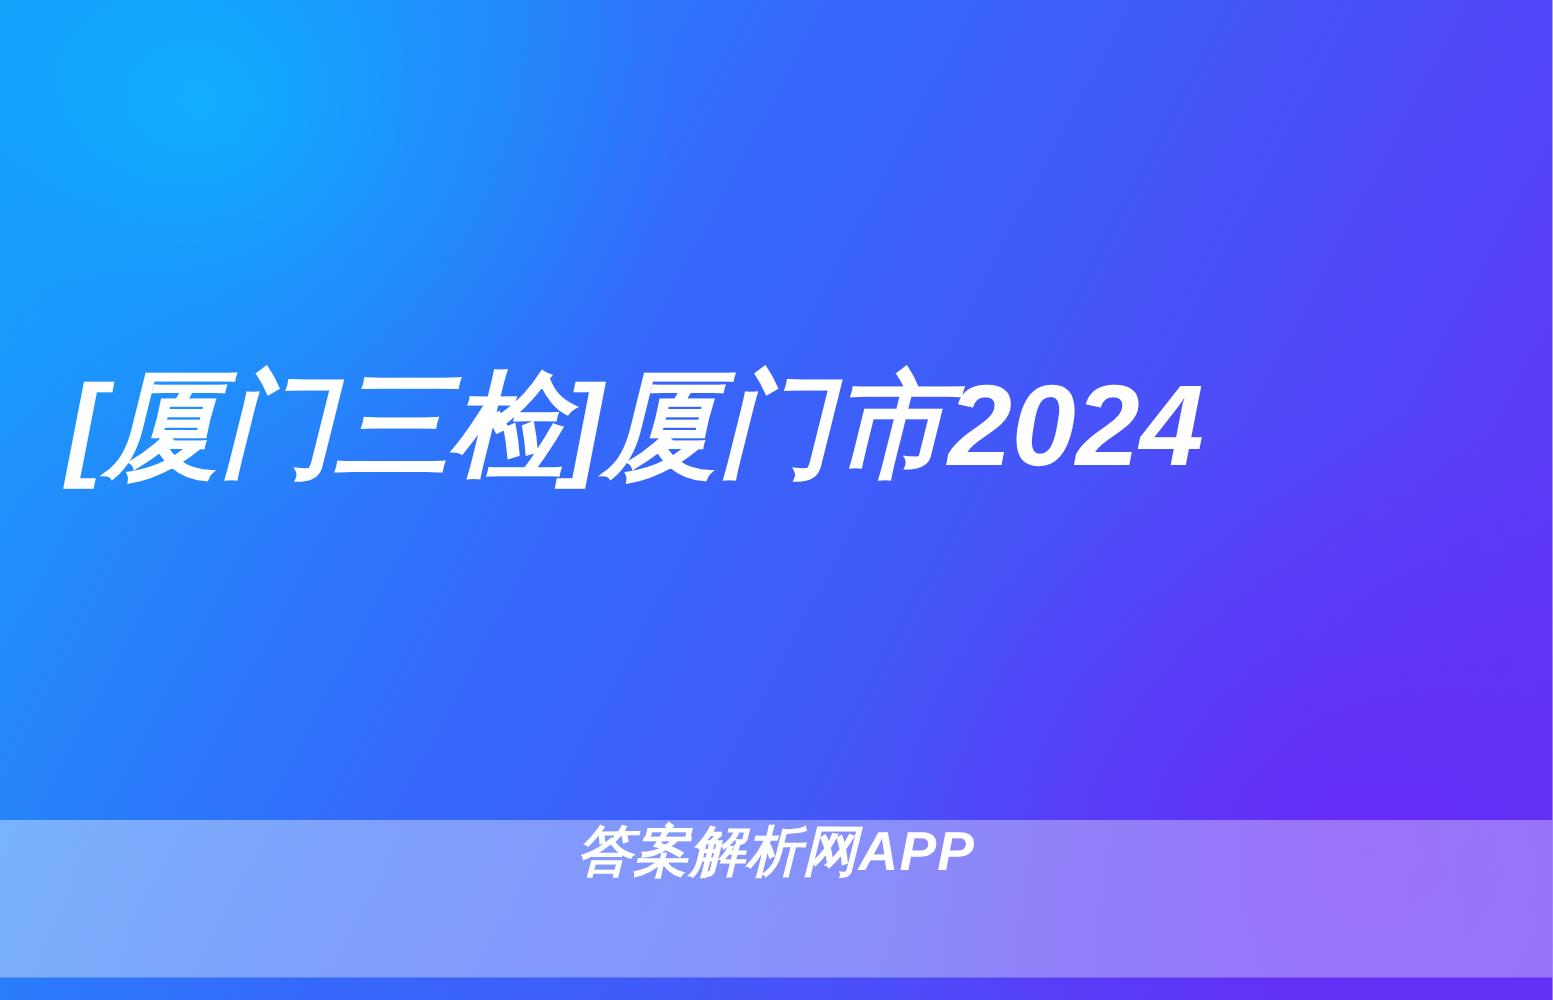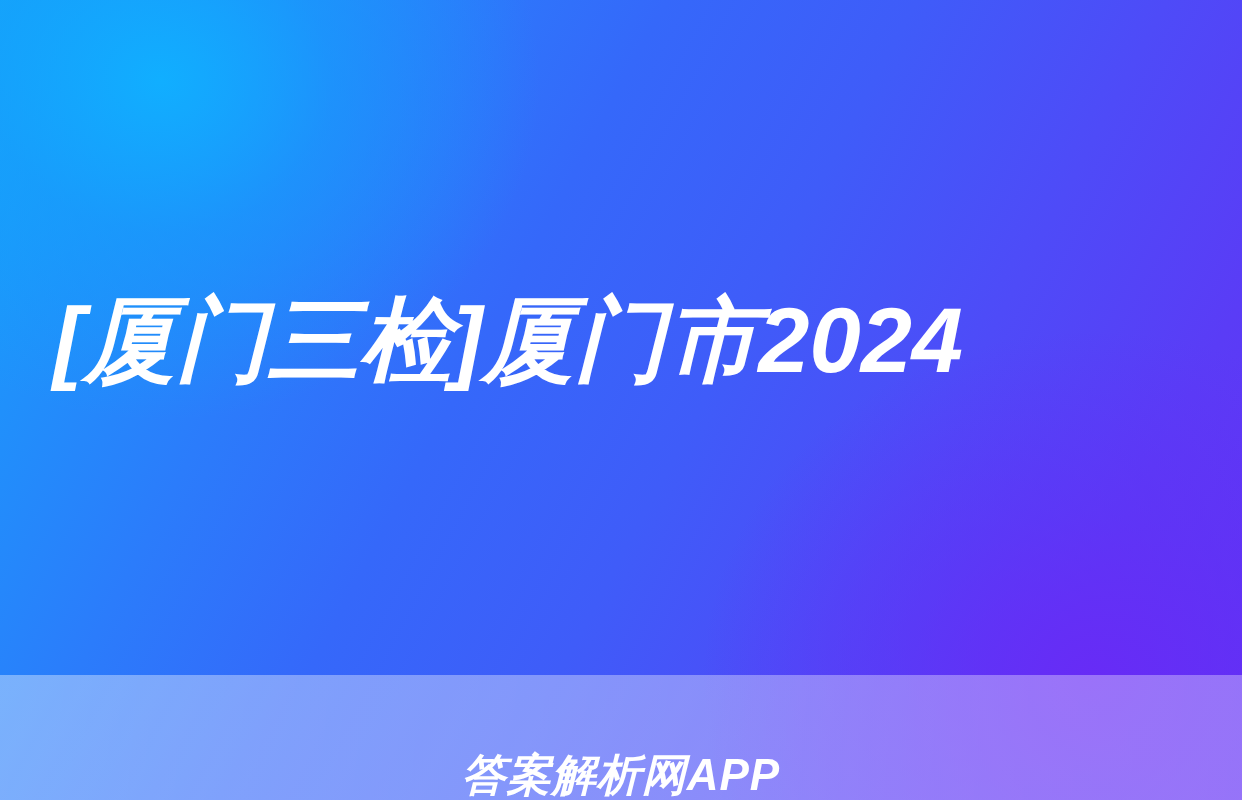--- a/index.html
+++ b/index.html
@@ -77,29 +77,29 @@
     font-size: 92px;
     line-height: 138px;
     letter-spacing: 0px;
     white-space: nowrap;
     text-rendering: geometricPrecision;
   }
 
   .footer-band {
     position: absolute;
     left: 0;
-    top: 675px;
+    top: 656px;
     width: 1242px;
     height: 126px;
     background: linear-gradient(95deg,
         rgba(255,255,255,0.38) 0%,
         rgba(255,255,255,0.36) 40%,
         rgba(255,255,255,0.33) 100%);
     display: flex;
-    align-items: flex-end;
+    align-items: flex-start;
     justify-content: center;
   }
 
   .watermark {
     color: #ffffff;
     font-family: "Liberation Sans", "DejaVu Sans", sans-serif;
     font-weight: 700;
     font-style: italic;
     font-size: 44px;
     line-height: 52px;

